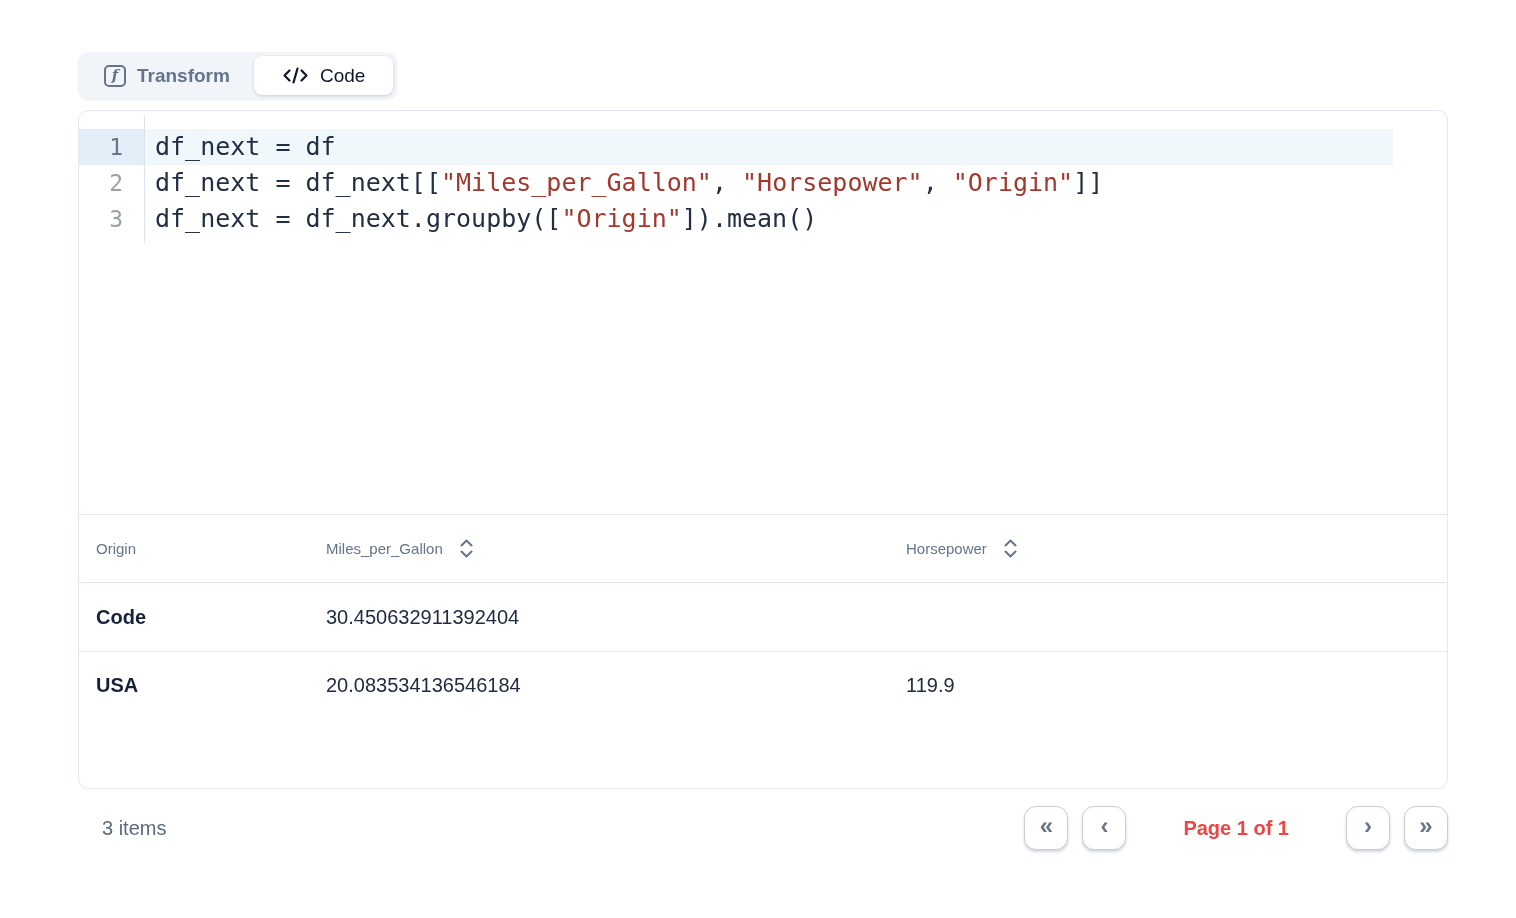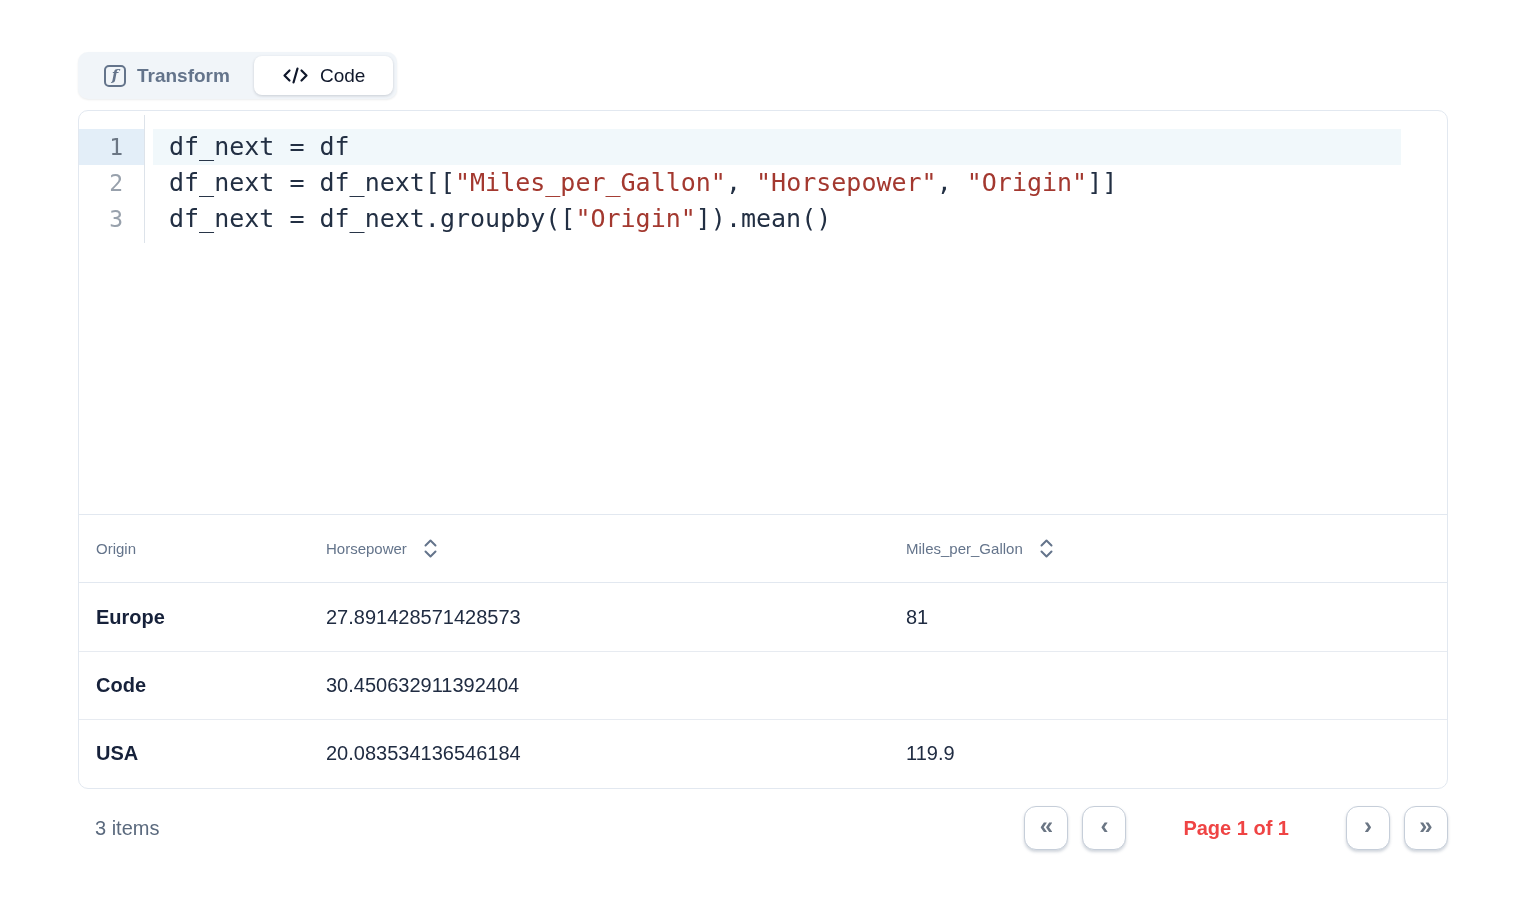--- a/index.html
+++ b/index.html
@@ -48,21 +48,21 @@
   .gutter-rule {
     position:absolute; left:65px; top:4px; width:1px; height:128px;
     background:#dde3ea;
   }
   .code-line { display:flex; height:36px; line-height:36px; }
   .gutter-num {
     width:66px; flex:none; text-align:right; padding-right:22px;
     font-size:23px; color:#98a1ac;
   }
   .line-content {
-    width:1248px; padding-left:16px; white-space:pre; color:#222f43;margin-left:8px;
+    width:1248px; padding-left:10px; white-space:pre; color:#222f43;
   }
   .code-line.active .gutter-num { background:#e3eef8; color:#6b7684; }
   .code-line.active .line-content { background:#f1f8fb; }
   .tok-string { color:#a3382f; }
 
   
   .t-header, .t-row {
     display:grid; grid-template-columns:230px 580px 1fr;
     align-items:center; height:68px; padding:0 17px;
   }
@@ -74,21 +74,21 @@
   }
   .sort-btn { display:flex; align-items:center; border:none; background:none; cursor:pointer; padding:0; }
   .row-label { font-size:20px; font-weight:700; color:#16213a; }
   .cell-value { font-size:20px; color:#202c42; }
 
   
   .footer {
     position:absolute; left:78px; top:798px; width:1370px; height:60px;
     display:flex; align-items:center;
   }
-  .items-count { margin-left:17px; font-size:20px; color:#5b6a7e; }
+  .items-count { margin-left:24px; font-size:20px; color:#5b6a7e; }
   .pager { margin-left:auto; display:flex; align-items:center; }
   .page-btn {
     width:44px; height:44px; border:1px solid #c6ced9; border-radius:12px;
     background:#ffffff; color:#6b7684; cursor:pointer;
     font-family:"Liberation Sans", sans-serif; font-size:24px; font-weight:600;
     display:flex; align-items:center; justify-content:center; line-height:1;
     box-shadow:0 2px 3px rgba(100,116,139,0.30); padding-bottom:4px;
   }
   .page-btn + .page-btn { margin-left:14px; }
   .page-label {
@@ -134,44 +134,39 @@
         </div>
       </div>
   </div>
 
   <div>
     <div class="t-header">
       <div class="th-cell">
         <span>Origin</span>
       </div>
       <div class="th-cell">
-        <span>Horsepower</span>
+        <span>Miles_per_Gallon</span>
         <button class="sort-btn">
           <svg width="15" height="21" viewBox="0 0 15 21" fill="none" stroke="#64748b" stroke-width="2" stroke-linecap="round" stroke-linejoin="round">
             <polyline points="2.5,7.5 7.5,2.5 12.5,7.5"></polyline>
             <polyline points="2.5,13.5 7.5,18.5 12.5,13.5"></polyline>
           </svg>
         </button>
       </div>
       <div class="th-cell">
-        <span>Miles_per_Gallon</span>
+        <span>Horsepower</span>
         <button class="sort-btn">
           <svg width="15" height="21" viewBox="0 0 15 21" fill="none" stroke="#64748b" stroke-width="2" stroke-linecap="round" stroke-linejoin="round">
             <polyline points="2.5,7.5 7.5,2.5 12.5,7.5"></polyline>
             <polyline points="2.5,13.5 7.5,18.5 12.5,13.5"></polyline>
           </svg>
         </button>
       </div>
     </div>
     <div id="table-body">
-        <div class="t-row">
-          <div class="row-label">Europe</div>
-          <div class="cell-value">27.891428571428573</div>
-          <div class="cell-value">81</div>
-        </div>
         <div class="t-row">
           <div class="row-label">Code</div>
           <div class="cell-value">30.450632911392404</div>
         </div>
         <div class="t-row">
           <div class="row-label">USA</div>
           <div class="cell-value">20.083534136546184</div>
           <div class="cell-value">119.9</div>
         </div>
       </div>

